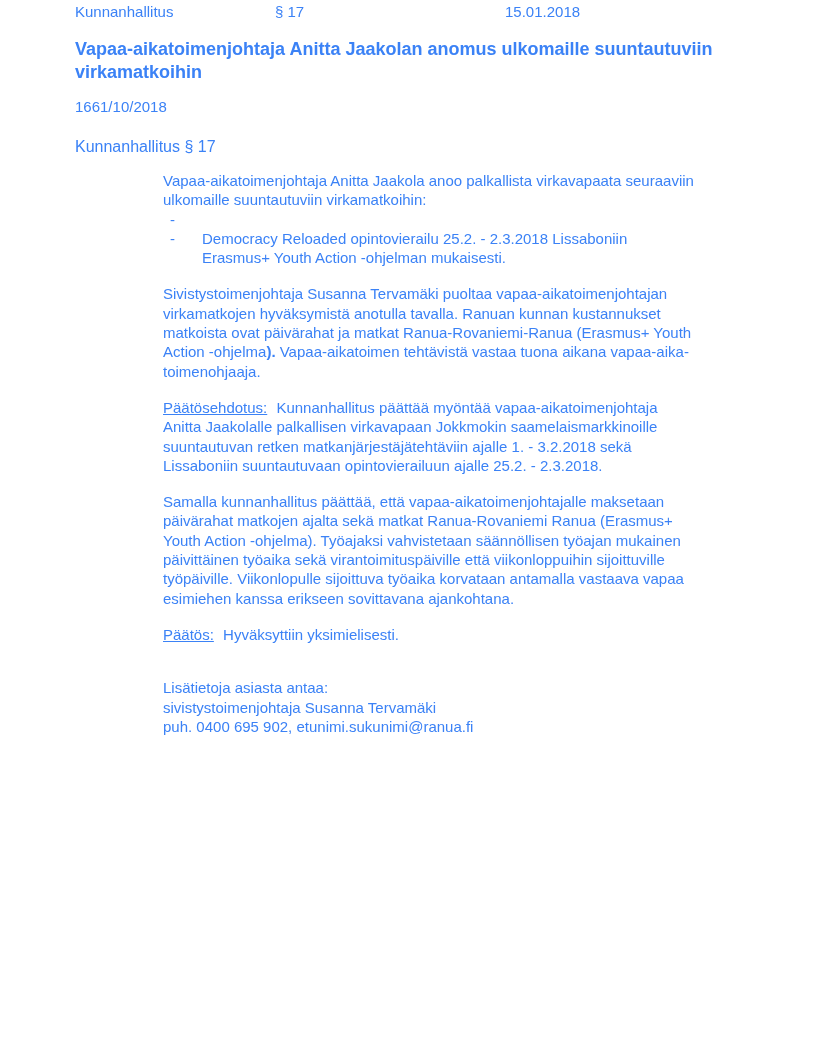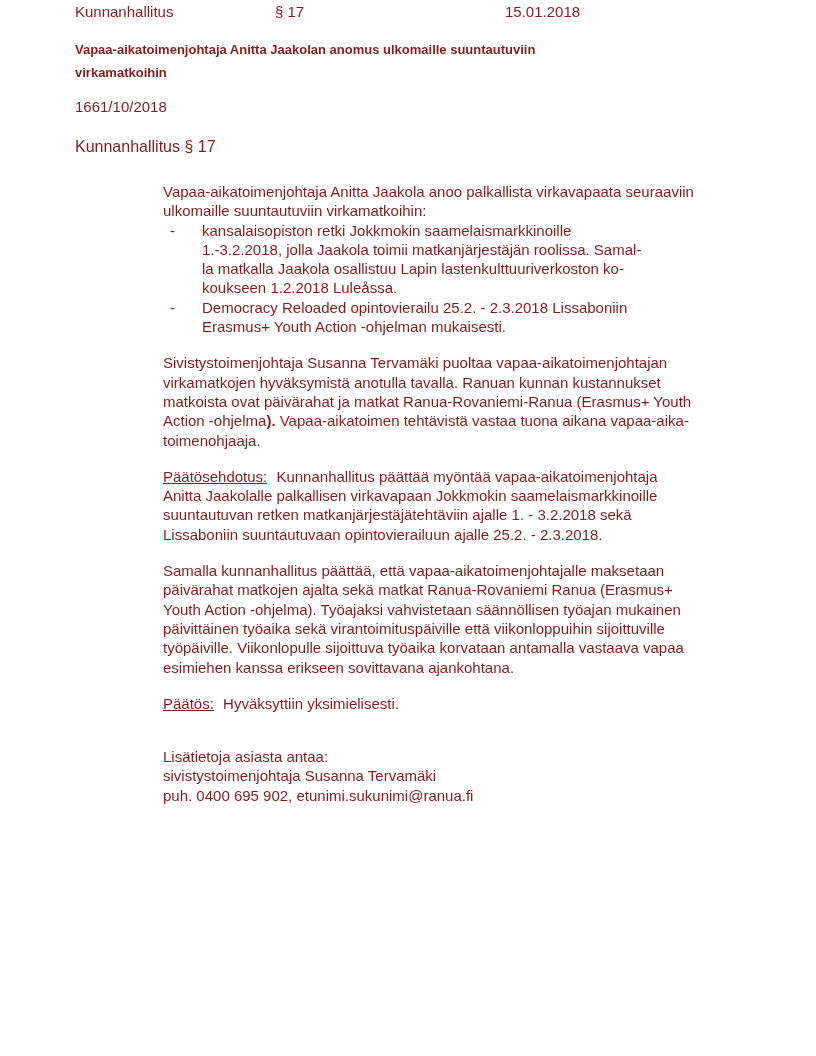--- a/index.html
+++ b/index.html
@@ -1,51 +1,51 @@
 <!DOCTYPE html>
 <html><head>
 <meta charset="utf-8">
 <style>
   html, body { margin: 0; padding: 0; background: #ffffff; }
   .page {
     position: relative;
     width: 816px;
     height: 996px;
     background: #ffffff;
-    color: #7f1d1d;
+    color: #3b82f6;
     font-family: "Liberation Sans", "DejaVu Sans", sans-serif;
     overflow: hidden;
     border-radius: 8px;
   }
   .doc-header {
     display: grid;
     grid-template-columns: 200px 230px auto;
     padding: 3px 0 0 75px;
     font-size: 15px;
     line-height: 18px;
   }
   .doc-title {
     margin: 17px 0 0 75px;
-    font-size: 13px;
+    font-size: 18px;
     font-weight: bold;
     line-height: 23px;
     white-space: pre-line;
   }
   .case-number {
     margin: 14px 12px 0 75px;
     font-size: 15px;
     line-height: 18px;
   }
   .subheading {
     margin: 22px 0 0 75px;
     font-size: 16px;
     line-height: 18px;
   }
   .doc-body {
-    margin: 26px 0 0 163px;
+    margin: 15px 0 0 163px;
     font-size: 15px;
     line-height: 19.3px;
   }
   .par {
     margin: 0 0 17px 0;
     white-space: pre-line;
   }
   .par.tight { margin-bottom: 0; }
   .bullet-list { margin: 0 0 17px 0; }
   .bullet { display: flex; }
@@ -83,24 +83,20 @@
   <div class="subheading">Kunnanhallitus § 17</div>
 
   <div class="doc-body">
 
     <p class="par tight">Vapaa-aikatoimenjohtaja Anitta Jaakola anoo palkallista virkavapaata seuraaviin
 ulkomaille suuntautuviin virkamatkoihin:</p>
 
     <div class="bullet-list">
       <div class="bullet">
           <span class="dash">-</span>
-          <span class="btext">kansalaisopiston retki Jokkmokin saamelaismarkkinoille
-1.-3.2.2018, jolla Jaakola toimii matkanjärjestäjän roolissa. Samal-
-la matkalla Jaakola osallistuu Lapin lastenkulttuuriverkoston ko-
-koukseen 1.2.2018 Luleåssa.</span>
         </div>
       <div class="bullet">
           <span class="dash">-</span>
           <span class="btext">Democracy Reloaded opintovierailu 25.2. - 2.3.2018 Lissaboniin
 Erasmus+ Youth Action -ohjelman mukaisesti.</span>
         </div>
     </div>
 
 
     <p class="par"><span>Sivistystoimenjohtaja Susanna Tervamäki puoltaa vapaa-aikatoimenjohtajan

